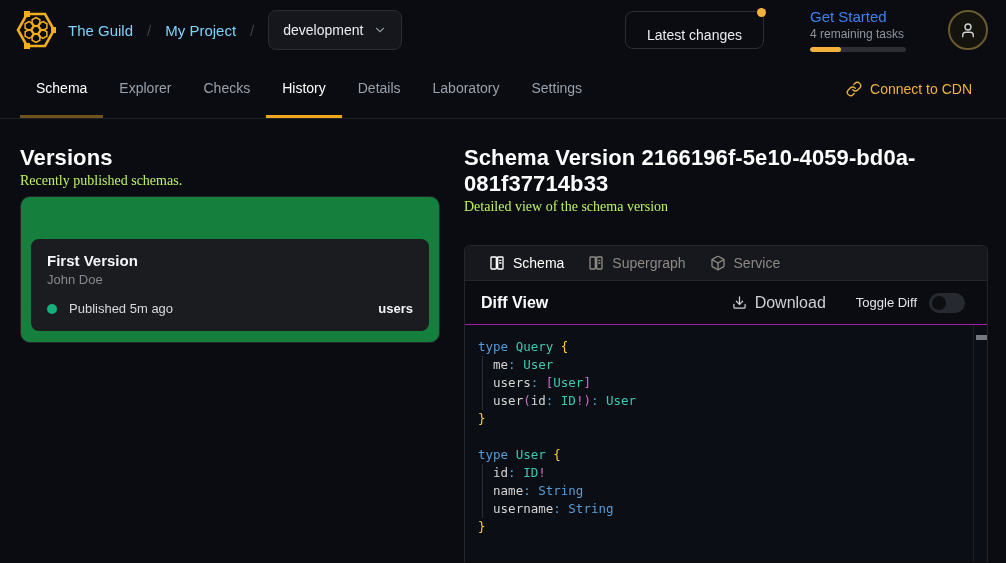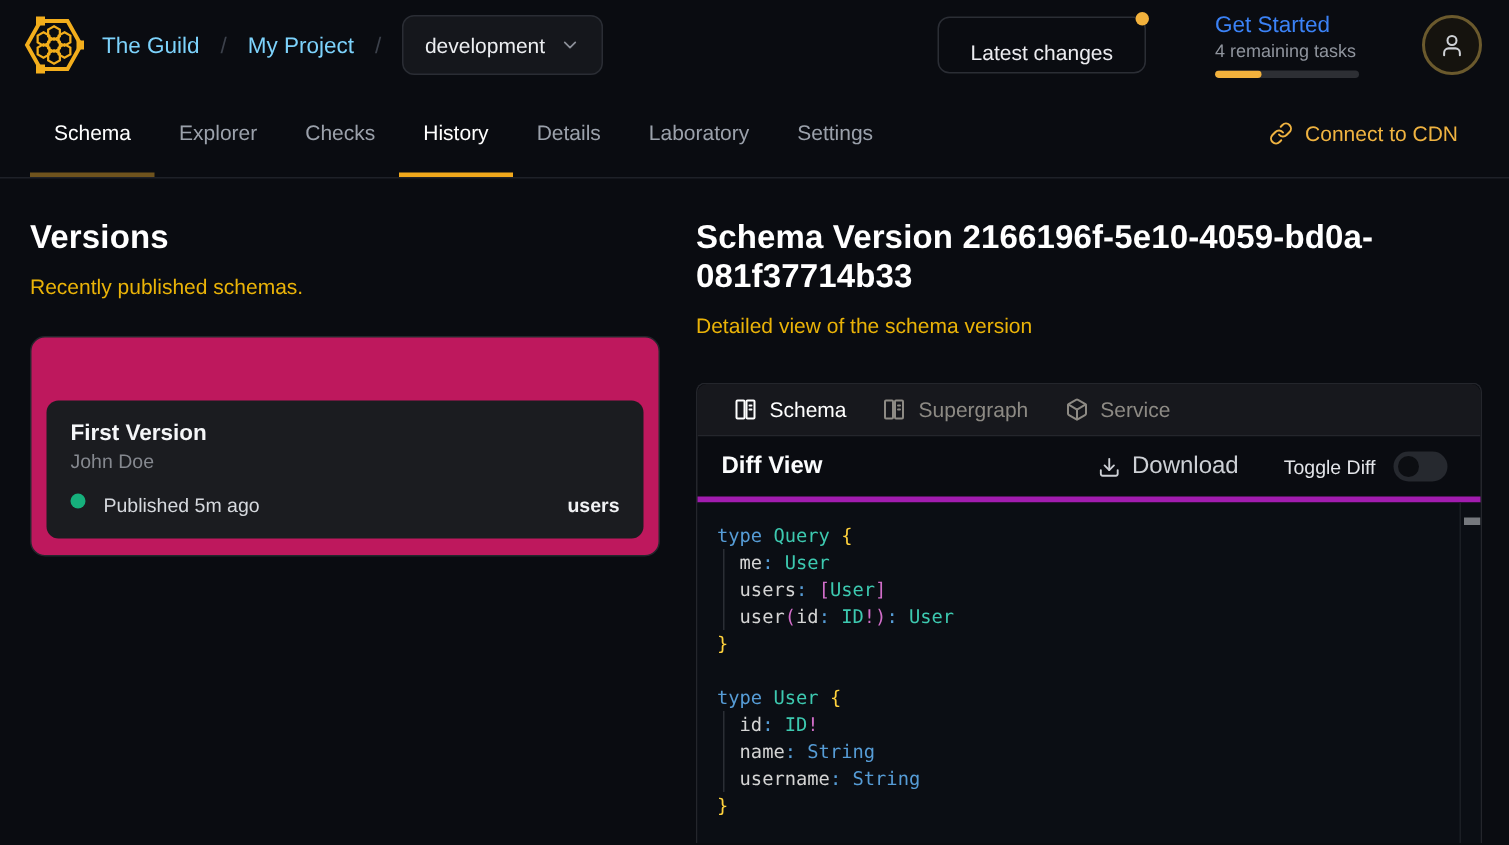--- a/index.html
+++ b/index.html
@@ -51,46 +51,46 @@
   }
   .nav-tab.active { color:#ffffff; border-bottom-color:#f0a81c; }
   .nav-tab.secondary { color:#ffffff; border-bottom-color:#6f531d; }
   .cdn-link { margin-left:auto; display:flex; align-items:center; gap:8px; color:#efb341; font-size:14px; font-weight:500; cursor:pointer; }
 
   
   .main { display:flex; padding:26px 18px 0 20px; gap:24px; height:443px; }
   .col-left { width:420px; flex:0 0 auto; }
   .col-right { flex:1; display:flex; flex-direction:column; min-width:0; }
   .panel-title { font-size:22px; font-weight:700; color:#ffffff; letter-spacing:.1px; }
-  .panel-sub { font-size:14px; color:#eab308; margin-top:12px; }
+  .panel-sub { font-size:14px; color:#bef264; margin-top:2px;font-family:Liberation Serif, serif; }
 
   
   .versions-card {
-    margin-top:25px; border:1px solid #24262c; border-radius:10px;
-    background:#be185d; padding:42px 10px 11px 10px;
+    margin-top:7px; border:1px solid #24262c; border-radius:10px;
+    background:#15803d; padding:42px 10px 11px 10px;
   }
   .version-item { background:#1b1c20; border-radius:8px; padding:13px 16px 15px 16px; cursor:pointer; }
   .vi-title { font-size:15px; font-weight:600; color:#f5f6f8; }
   .vi-author { font-size:13px; color:#85888f; margin-top:3px; }
-  .vi-row { display:flex; margin-top:14px; }
+  .vi-row { display:flex; align-items:center; margin-top:14px; }
   .vi-dot { width:10px; height:10px; border-radius:50%; margin-right:12px; }
   .vi-status { font-size:13px; color:#d6d9de; }
   .vi-service { margin-left:auto; font-size:13px; font-weight:700; color:#f2f3f5; }
 
   
   .schema-box { margin-top:30px; flex:1; border:1px solid #24262c; border-radius:6px 6px 0 0; border-bottom:none; display:flex; flex-direction:column; min-height:0; }
   .ptab-strip { height:35px; background:#17181d; border-bottom:1px solid #24262c; border-radius:6px 6px 0 0; display:flex; align-items:center; padding:0 12px; }
   .panel-tab {
     display:flex; align-items:center; gap:8px; background:none; border:none;
     padding:0 12px; height:100%; color:#8d8a84; font-size:14px; font-family:inherit; cursor:pointer;
   }
   .panel-tab .tab-icon { width:16px; height:16px; }
   .panel-tab .tab-icon svg { width:16px; height:16px; }
   .panel-tab.active { color:#ffffff; }
-  .diff-row { height:44px; display:flex; align-items:center; padding:0 16px 0 16px; border-bottom:4px solid #a21caf; }
+  .diff-row { height:44px; display:flex; align-items:center; padding:0 16px 0 16px; border-bottom:1px solid #a21caf; }
   .diff-title { font-size:16px; font-weight:700; color:#fbfcfd; }
   .diff-actions { margin-left:auto; display:flex; align-items:center; }
   .download-btn { display:flex; align-items:center; gap:8px; background:none; border:none; color:#cdd0d5; font-size:16px; font-family:inherit; cursor:pointer; }
   .toggle-label { margin-left:30px; font-size:13px; color:#e3e5e9; }
   .toggle { margin-left:12px; margin-right:6px; width:36px; height:20px; border-radius:10px; background:#26292f; position:relative; cursor:pointer; }
   .toggle .knob { position:absolute; top:3px; left:3px; width:14px; height:14px; border-radius:50%; background:#0c0e12; }
 
   
   .code-wrap { flex:1; position:relative; background:#0b0e14; overflow:hidden; }
   .code { padding:13px 26px 13px 13px; font-family:"DejaVu Sans Mono","Liberation Mono",monospace; font-size:12.5px; line-height:18px; color:#d4d4d4; }

